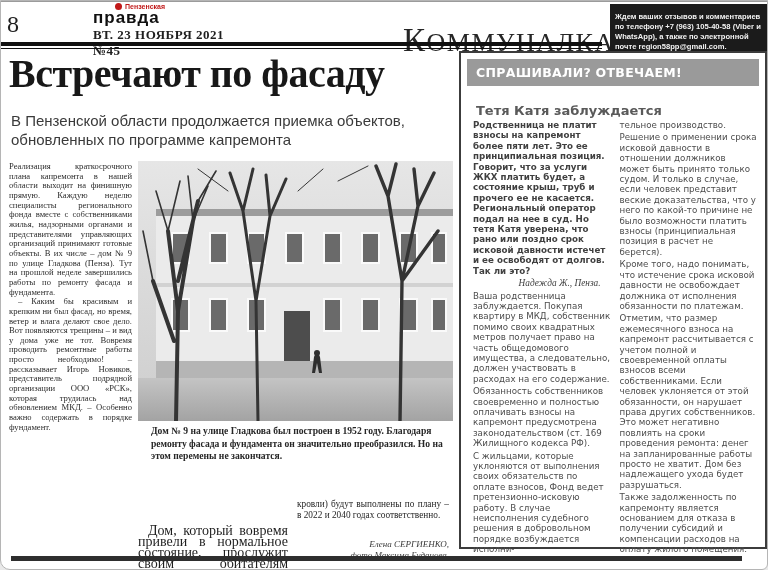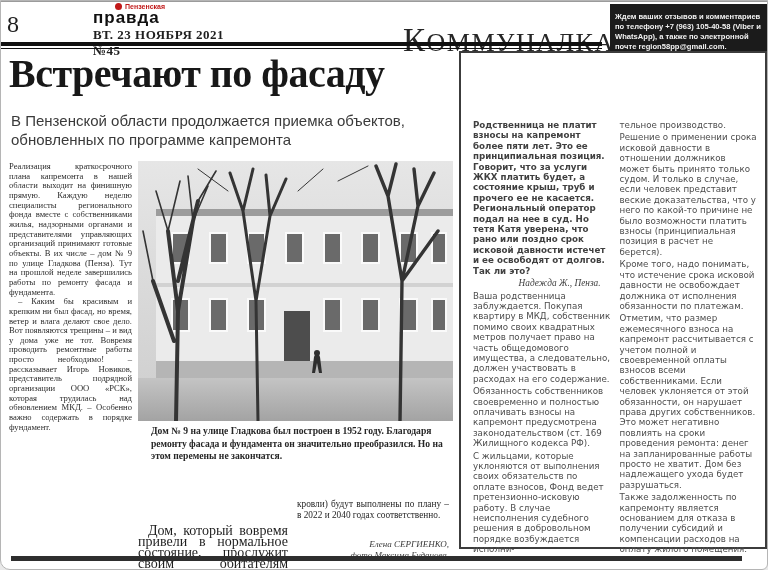--- a/index.html
+++ b/index.html
@@ -149,20 +149,22 @@
   </div>
   <div class="abs mid-col-b">
     <p>кровли) будут выполнены по плану – в 2022 и 2040 годах соответственно.</p>
   </div>
   <div class="abs byline">
     <div>Елена СЕРГИЕНКО,</div>
     <div>фото Максима Буданова.</div>
   </div>
 
   <div class="abs qa-box">
+    <div class="qa-kicker">СПРАШИВАЛИ? ОТВЕЧАЕМ!</div>
+    <div class="qa-title">Тетя Катя заблуждается</div>
     <div class="qa-cols">
       <div class="qa-col">
         <p class="qa-question">Родственница не платит взносы на капремонт более пяти лет. Это ее принципиальная позиция. Говорит, что за услуги ЖКХ платить будет, а состояние крыш, труб и прочего ее не касается. Региональный оператор подал на нее в суд. Но тетя Катя уверена, что рано или поздно срок исковой давности истечет и ее освободят от долгов. Так ли это?</p>
         <p class="qa-signature">Надежда Ж., Пенза.</p>
         <p>Ваша родственница заблуждается. Покупая квартиру в МКД, собственник помимо своих квадратных метров получает право на часть общедомового имущества, а следовательно, должен участвовать в расходах на его содержание.</p>
         <p>Обязанность собственников своевременно и полностью оплачивать взносы на капремонт предусмотрена законодательством (ст. 169 Жилищного кодекса РФ).</p>
         <p>С жильцами, которые уклоняются от выполнения своих обязательств по оплате взносов, Фонд ведет претензионно-исковую работу. В случае неисполнения судебного решения в добровольном порядке возбуждается исполни-</p>
       </div>
       <div class="qa-col">
         <p>тельное производство.</p>

